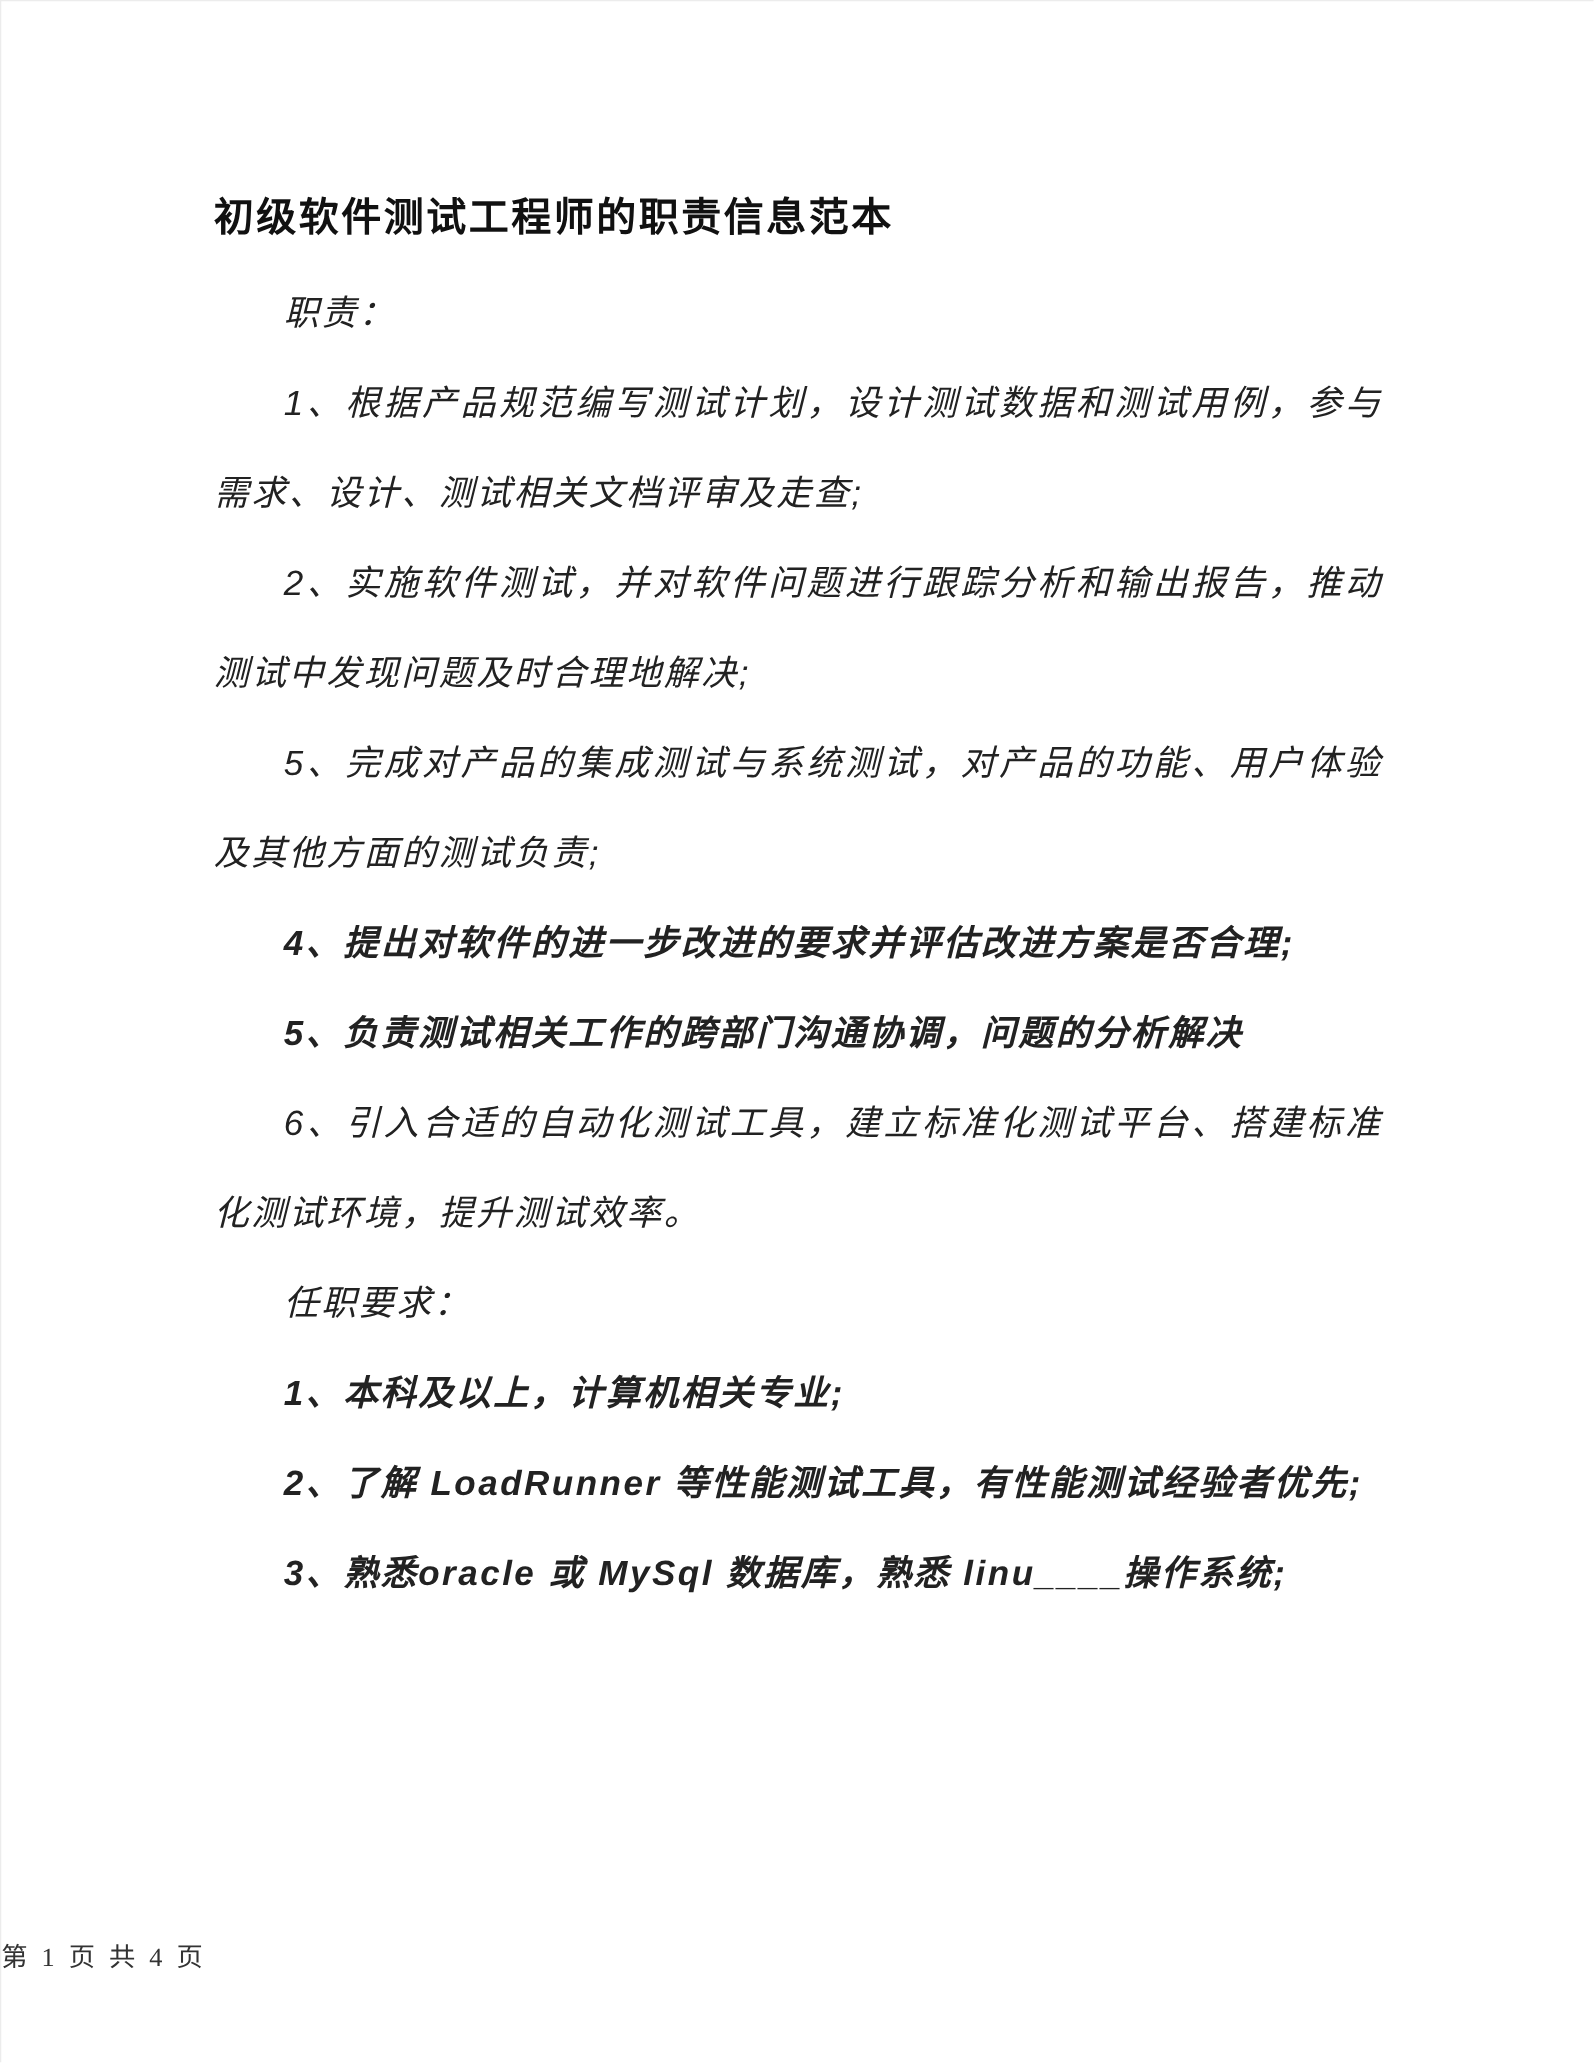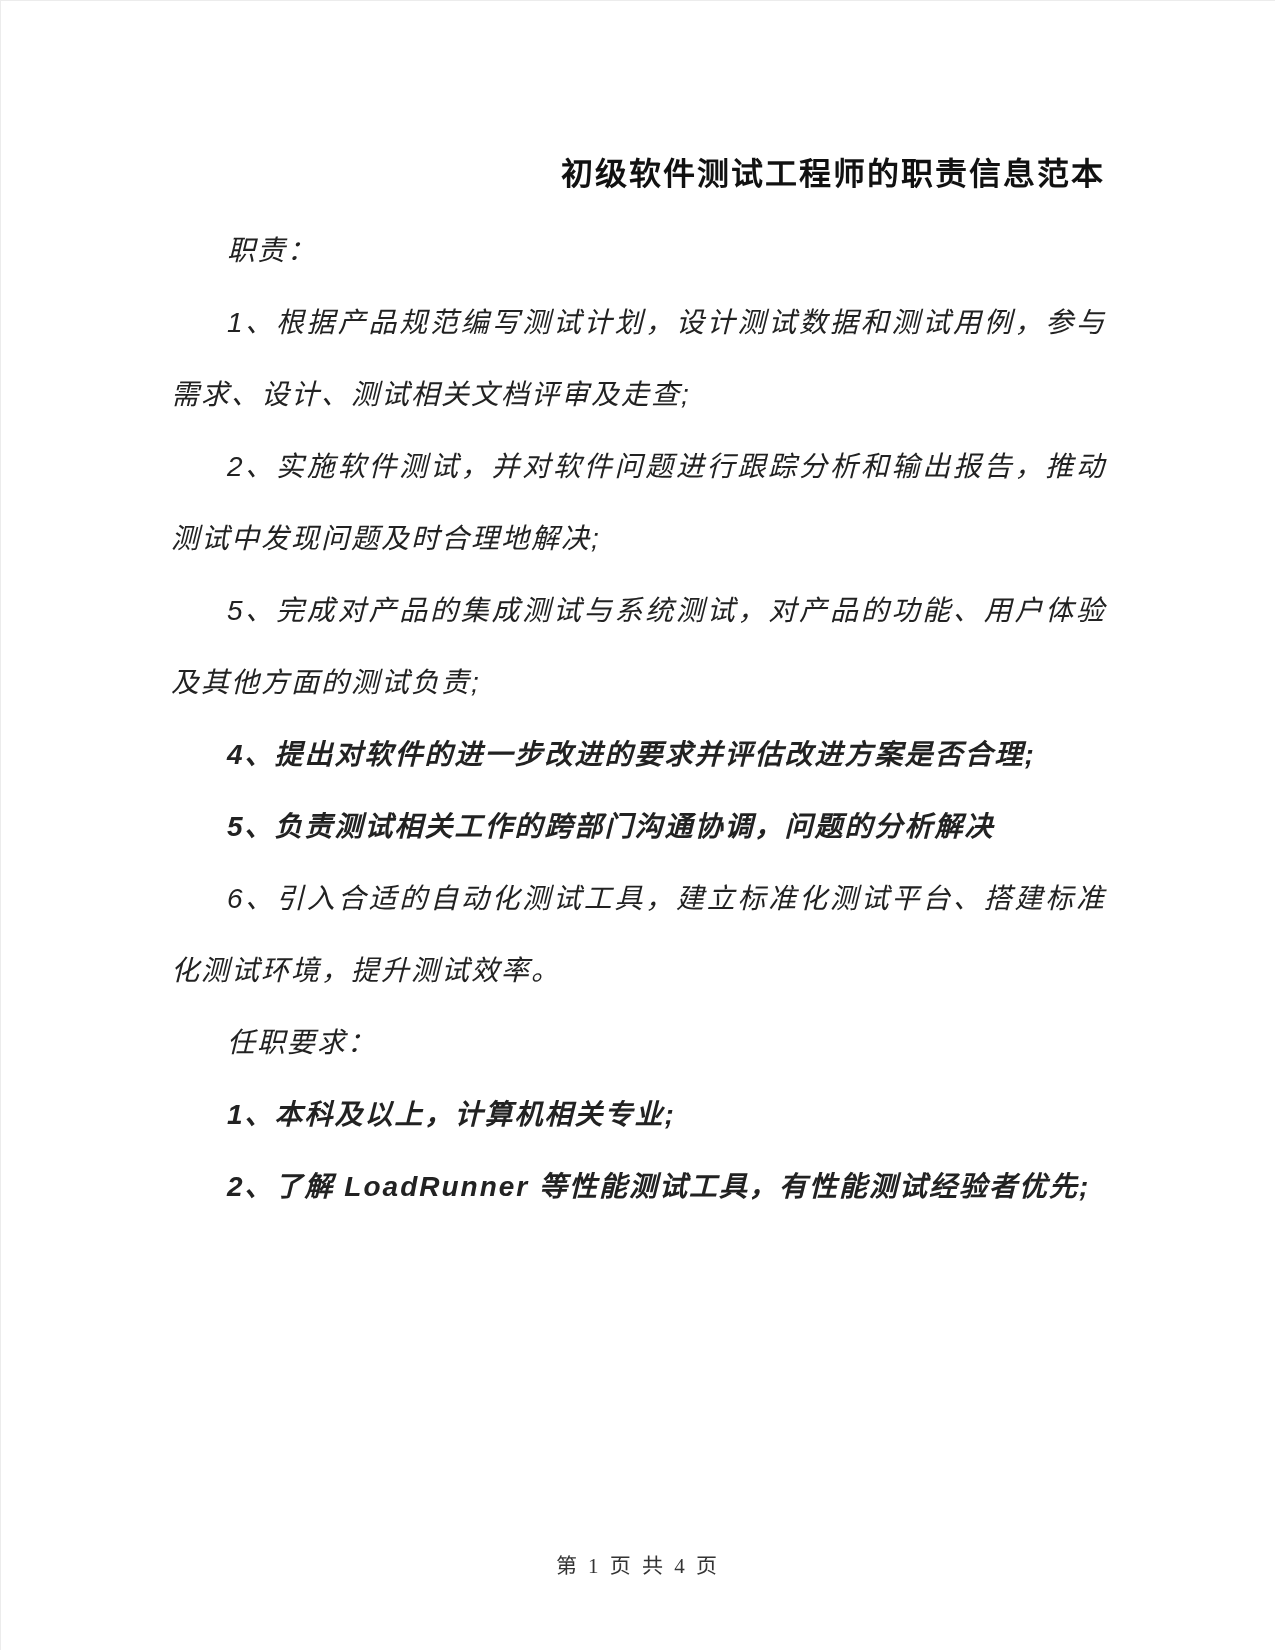--- a/index.html
+++ b/index.html
@@ -19,21 +19,21 @@
     color: #1f1f1f;
     overflow: hidden;
     border-left: 1px solid #ececec;
     border-top: 1px solid #ececec;
   }
   .doc-title {
     margin: 0;
     font-size: 32px;
     font-weight: 700;
     line-height: 46px;
-    text-align: right;
+    text-align: left;
     letter-spacing: 2px;
     color: #111111;
   }
   .content {
     margin-top: 18px;
     width: 935px;
     font-style: italic;
   }
   .para {
     margin: 0;
@@ -45,21 +45,20 @@
     color: #222222;
   }
   .para.bold {
     font-weight: 700;
   }
   .footer {
     position: absolute;
     left: 0;
     right: 0;
     top: 1548px;
-    text-align: center;
     font-family: "Liberation Serif", serif;
     font-size: 21px;
     letter-spacing: 3px;
     color: #333333;
   }
 </style>
 </head>
 <body>
 
 <div class="page">
@@ -69,16 +68,17 @@
     <p class="para">职责：</p>
     <p class="para">1、根据产品规范编写测试计划，设计测试数据和测试用例，参与需求、设计、测试相关文档评审及走查;</p>
     <p class="para">2、实施软件测试，并对软件问题进行跟踪分析和输出报告，推动测试中发现问题及时合理地解决;</p>
     <p class="para">5、完成对产品的集成测试与系统测试，对产品的功能、用户体验及其他方面的测试负责;</p>
     <p class="para bold">4、提出对软件的进一步改进的要求并评估改进方案是否合理;</p>
     <p class="para bold">5、负责测试相关工作的跨部门沟通协调，问题的分析解决</p>
     <p class="para">6、引入合适的自动化测试工具，建立标准化测试平台、搭建标准化测试环境，提升测试效率。</p>
     <p class="para">任职要求：</p>
     <p class="para bold">1、本科及以上，计算机相关专业;</p>
     <p class="para bold">2、了解 LoadRunner 等性能测试工具，有性能测试经验者优先;</p>
+    <p class="para bold">3、熟悉oracle 或 MySql 数据库，熟悉 linu____操作系统;</p>
   </div>
 
   <div class="footer">第 1 页 共 4 页</div>
 </div>
 
 </body></html>

